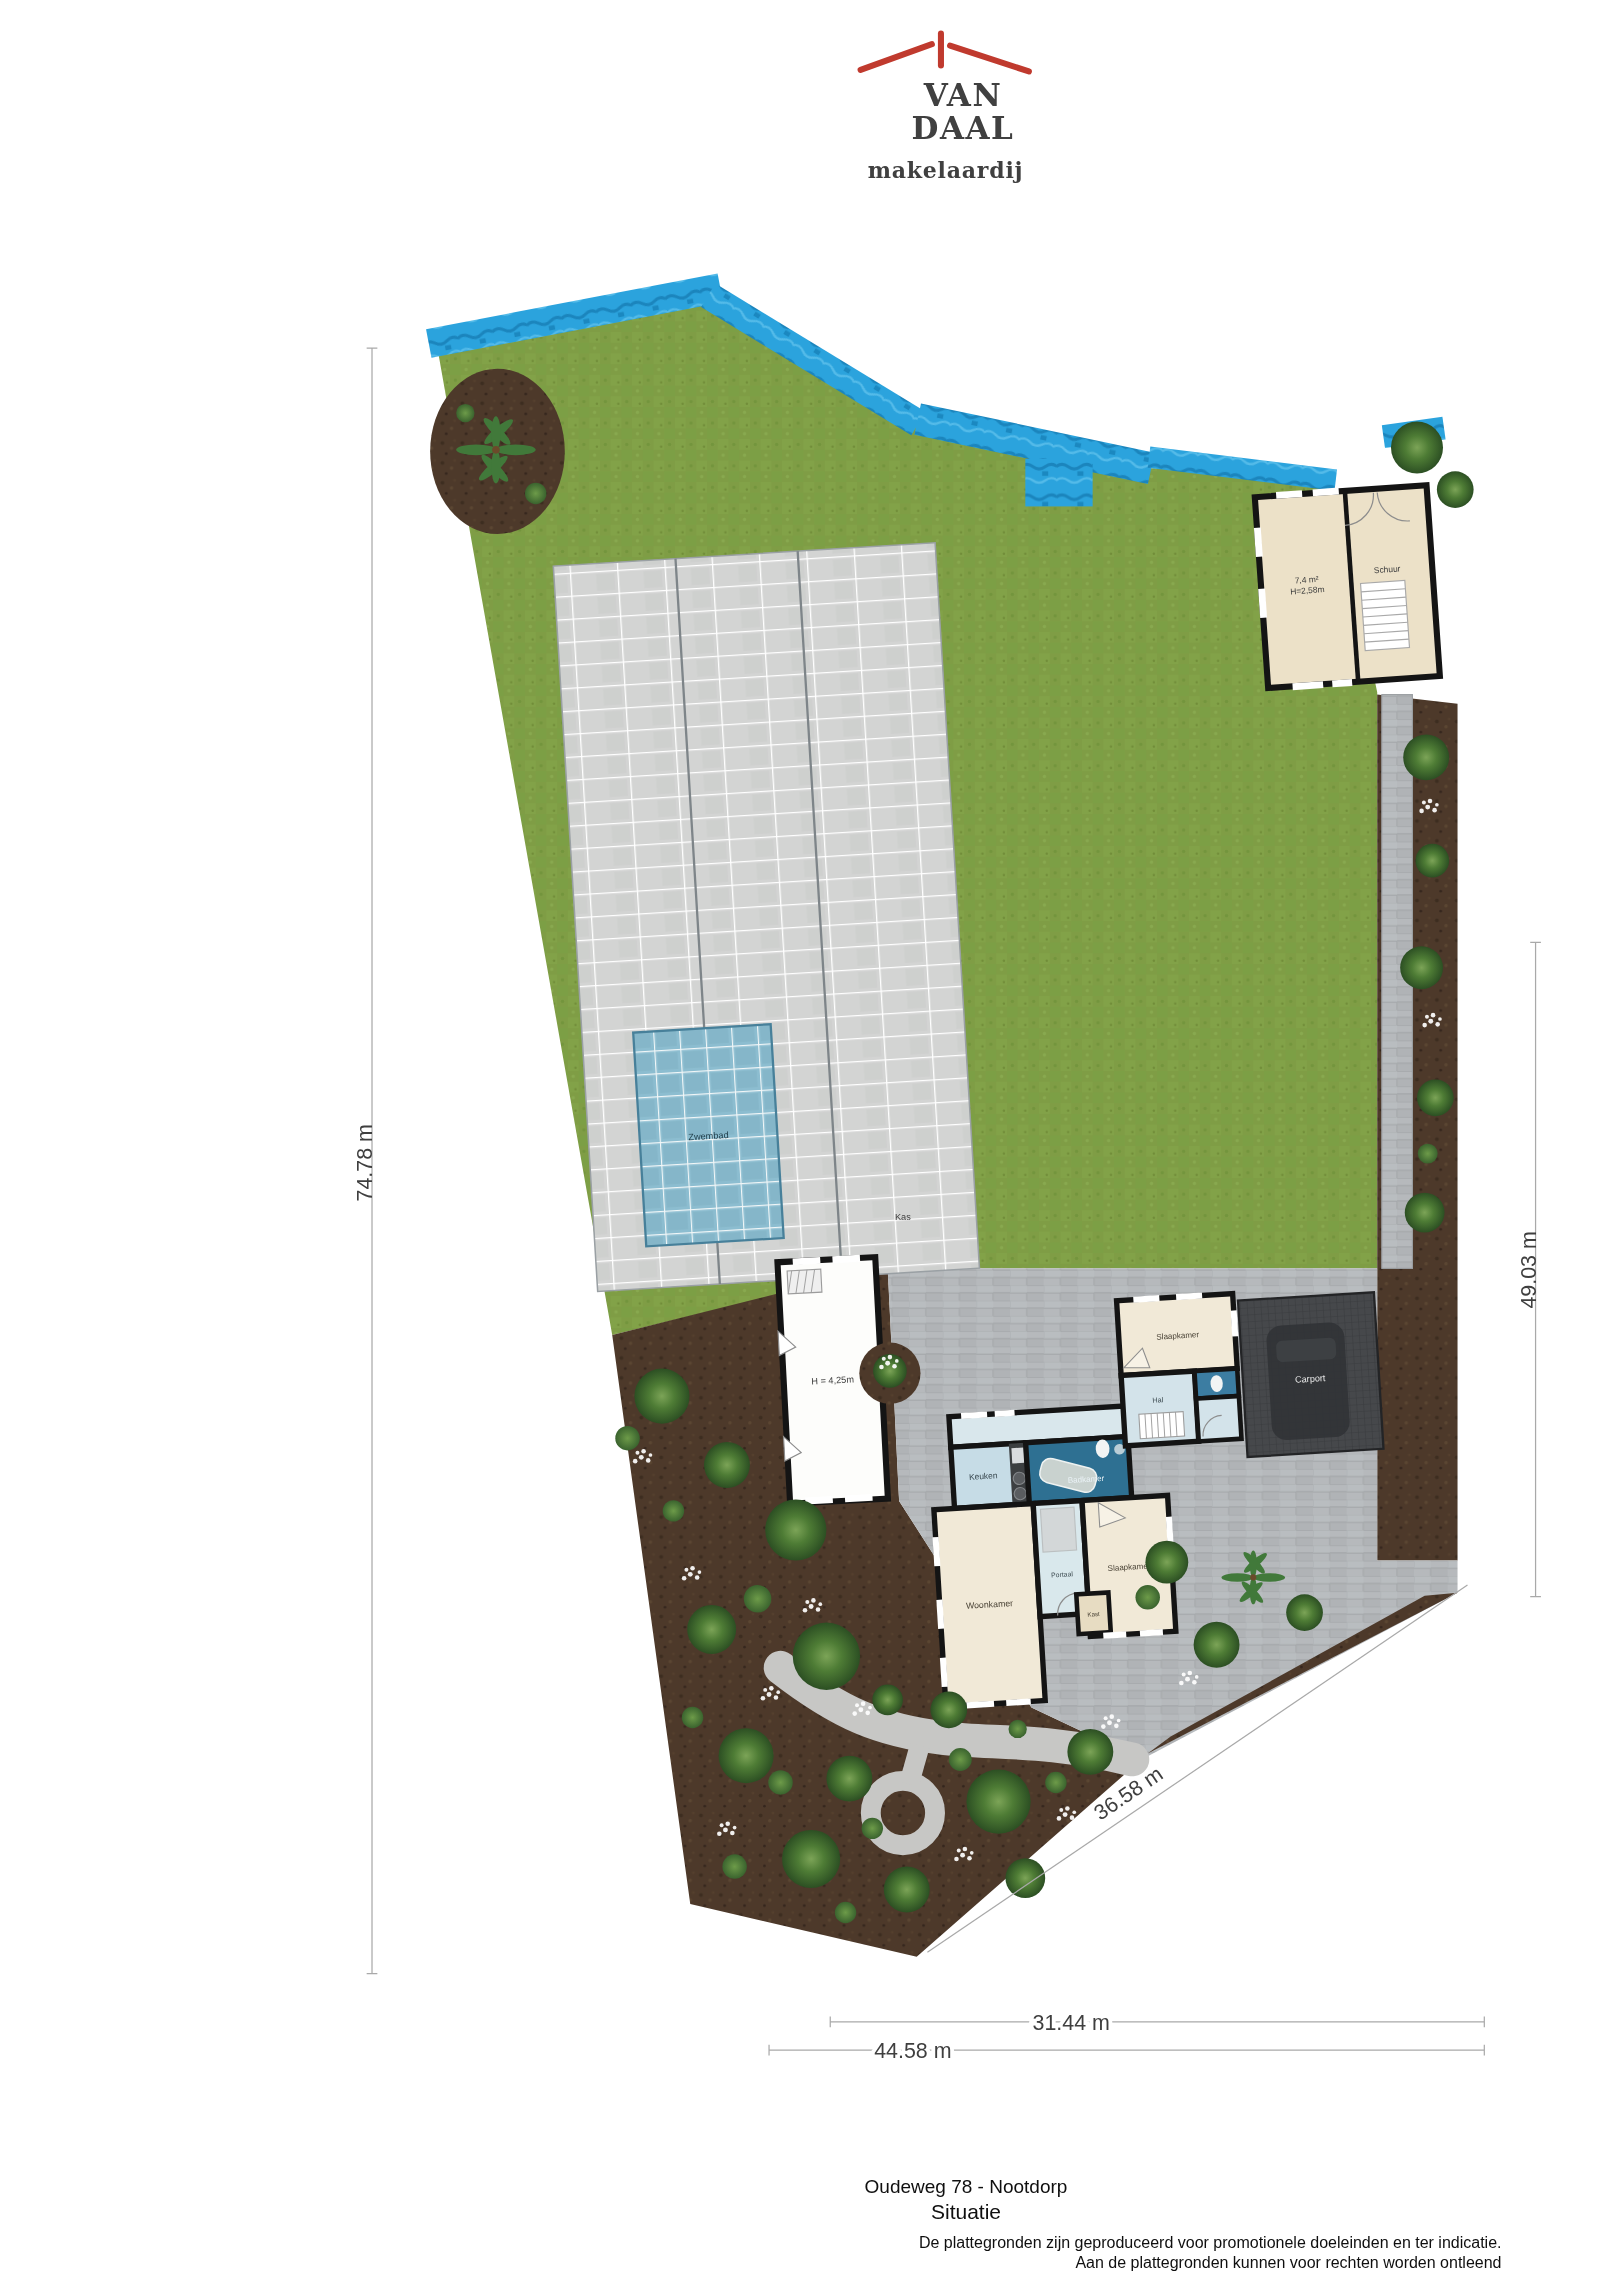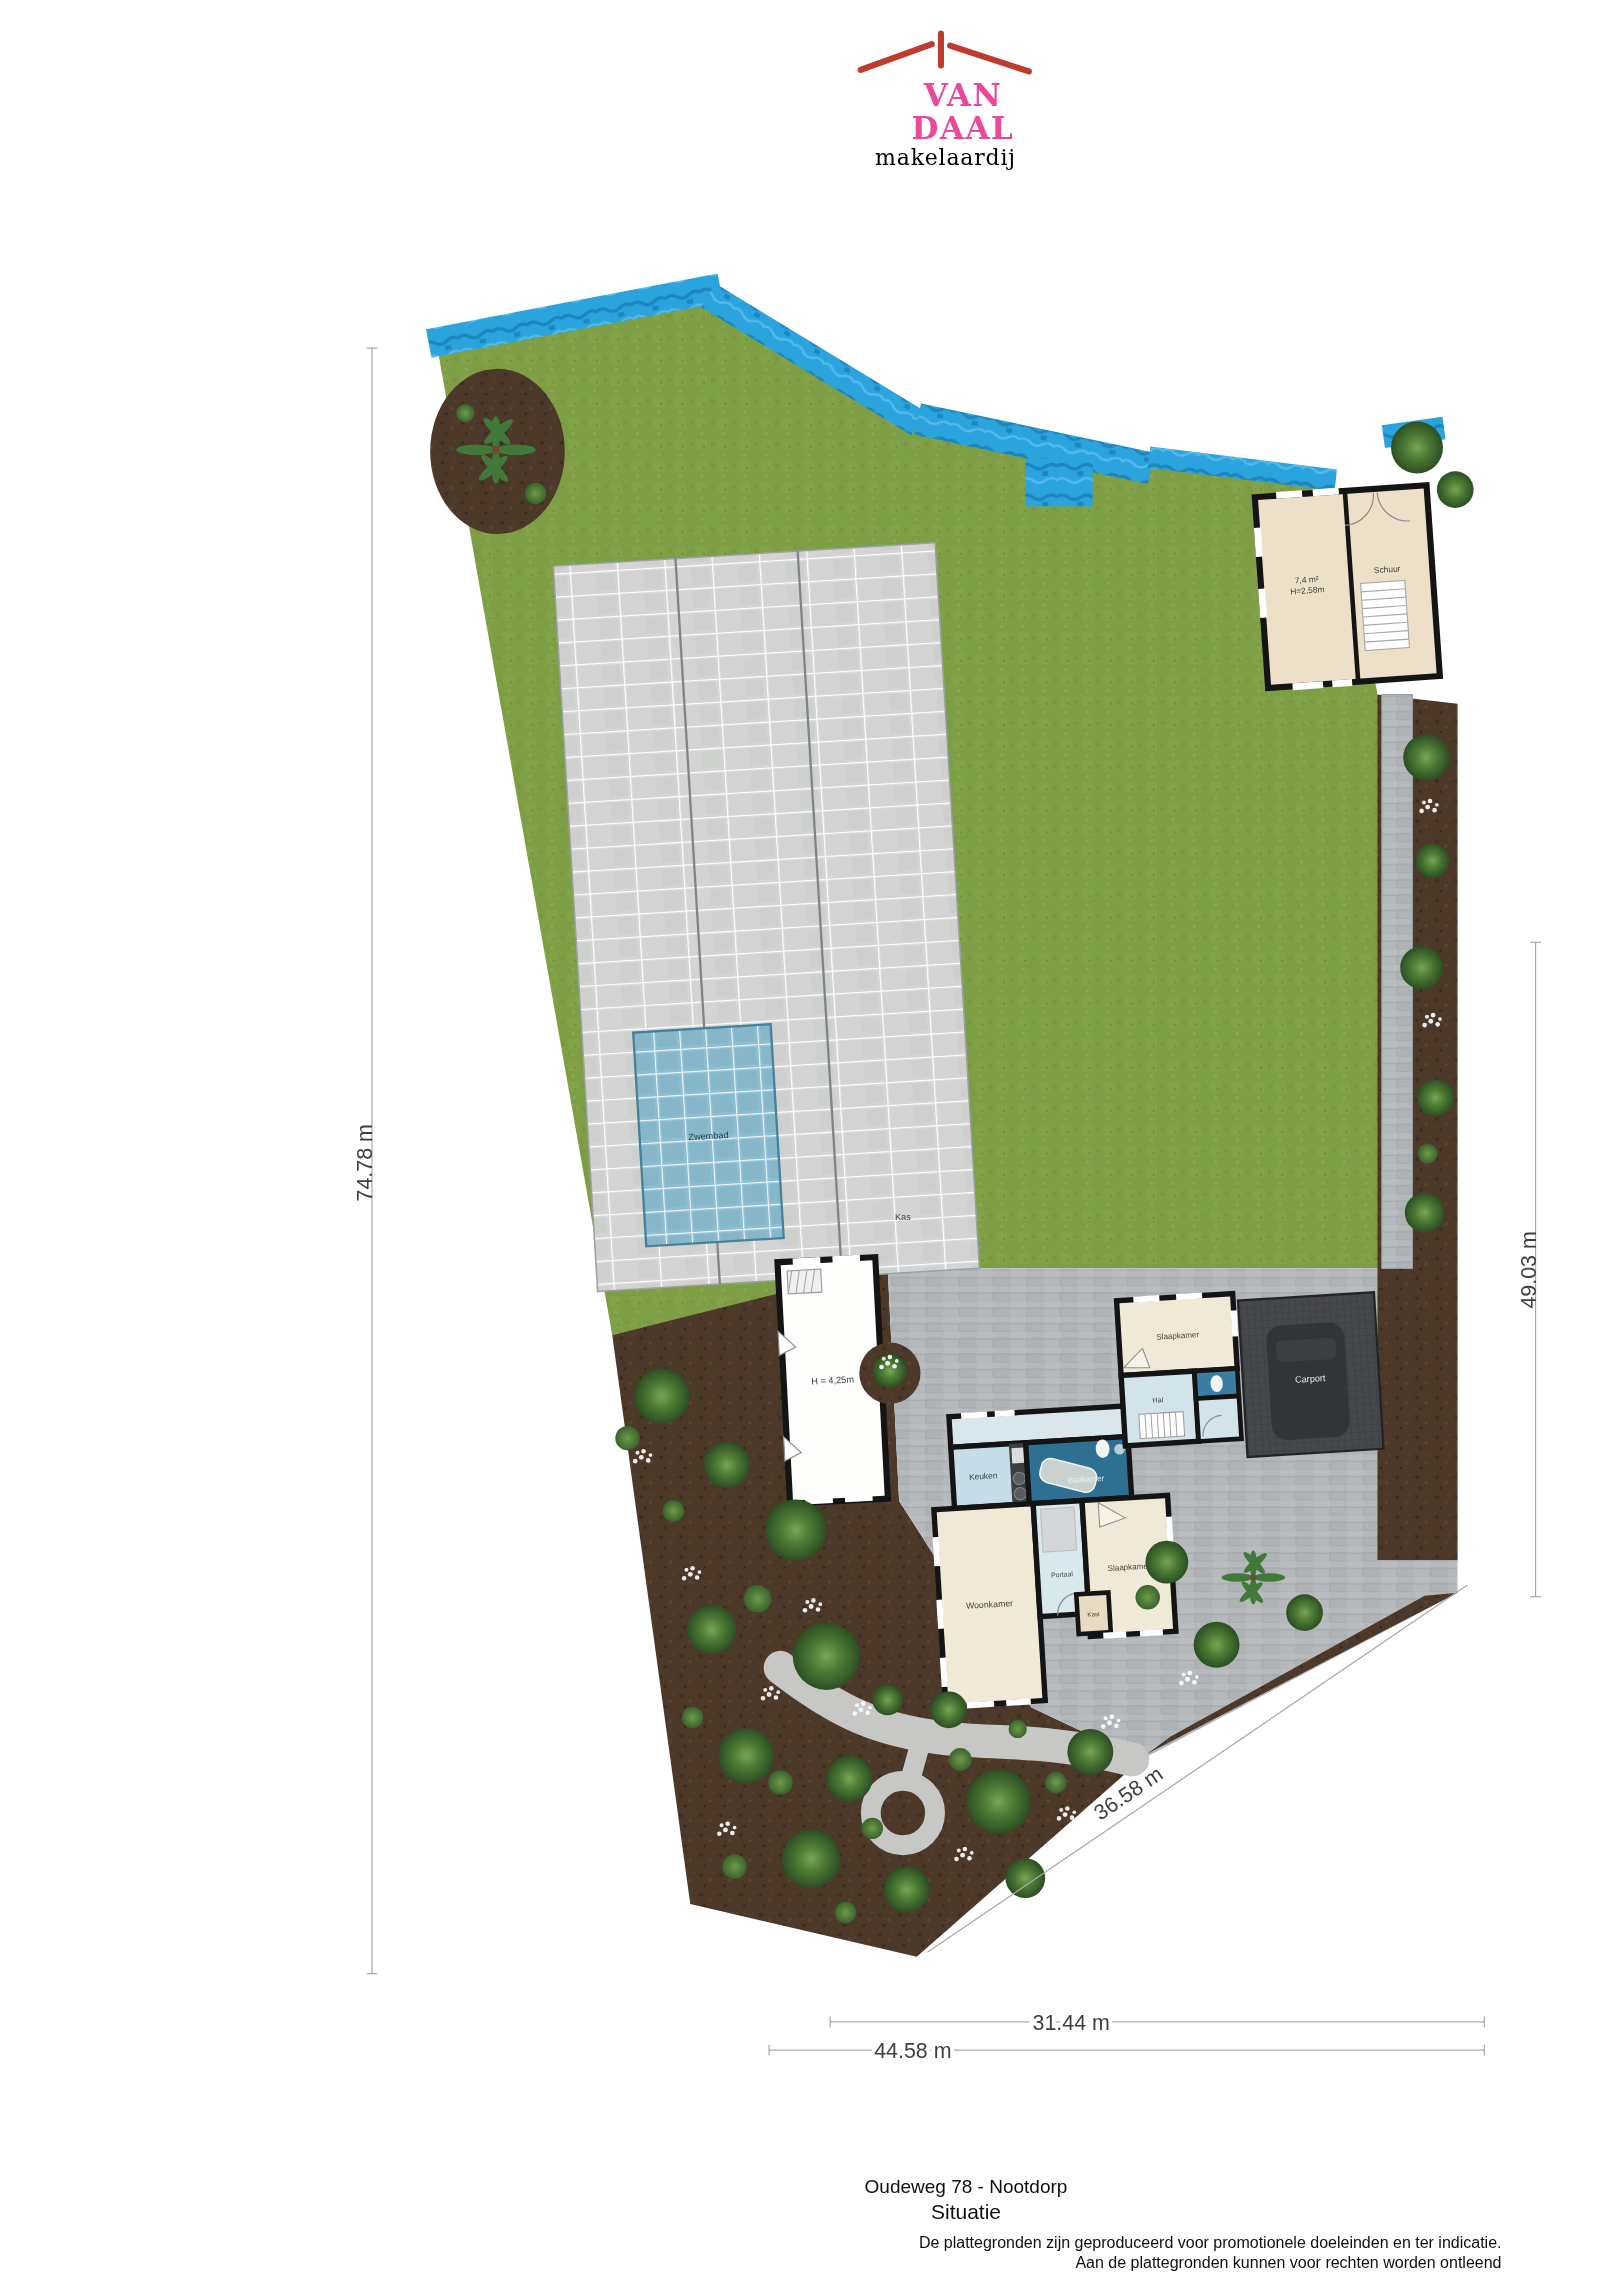--- a/index.html
+++ b/index.html
@@ -1,22 +1,22 @@
 <!DOCTYPE html>
 <html style="font-size:12.2px"><head>
 <meta charset="utf-8">
 <style>
   html,body{margin:0;padding:0;background:#ffffff;}
   .page{position:relative;width:1623px;height:2295px;background:#ffffff;overflow:hidden;
         font-family:"Liberation Sans",sans-serif;}
   .logo{position:absolute;left:846px;top:29px;width:199px;text-align:center;}
   .logo .brand{font-family:"DejaVu Serif",serif;font-weight:bold;font-size:31px;
-        color:#ec4899;letter-spacing:1.5px;line-height:1.05;margin-left:35px;}
-  .logo .tagline{font-family:"DejaVu Serif",serif;font-weight:normal;font-size:22px;
-        color:#000000;letter-spacing:0.8px;margin-top:1px;}
+        color:#404040;letter-spacing:1.5px;line-height:1.05;margin-left:35px;}
+  .logo .tagline{font-family:"DejaVu Serif",serif;font-weight:bold;font-size:22px;
+        color:#404040;letter-spacing:0.8px;margin-top:13px;}
   .footer{position:absolute;left:966px;top:2175px;transform:translateX(-50%);
           width:1071px;text-align:center;color:#0f0f0f;}
   .footer .address{font-size:19px;font-weight:normal;line-height:1.25;}
   .footer .sheet{font-size:21px;font-weight:normal;line-height:1.25;}
   .footer .disc{font-size:16px;line-height:1.3;text-align:right;}
   svg text{font-family:"Liberation Sans",sans-serif;}
 </style>
 </head>
 <body>
 

